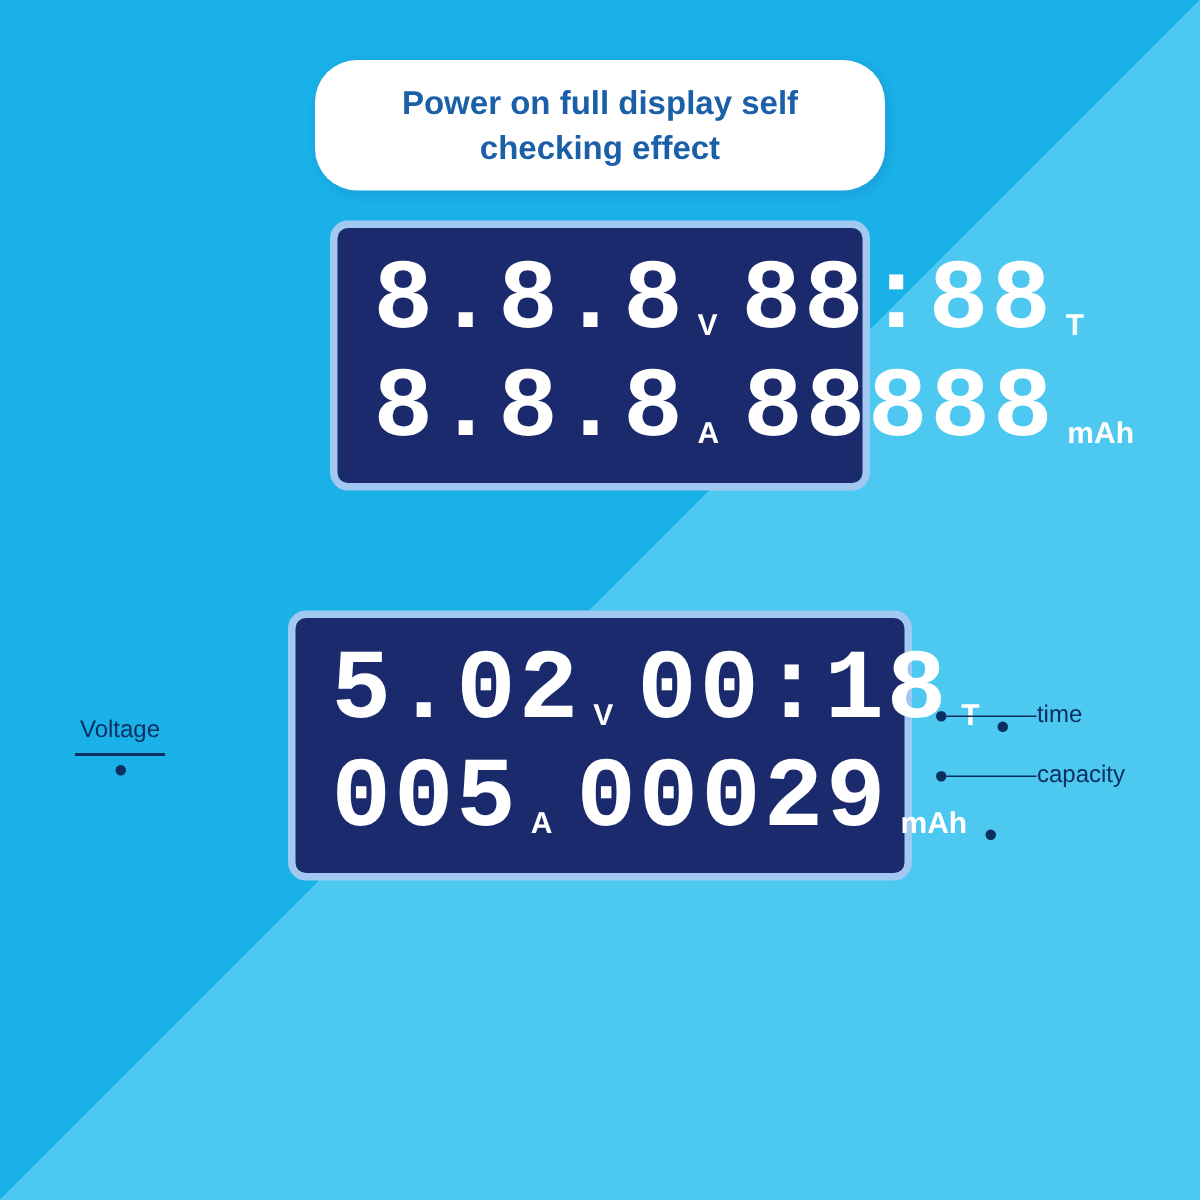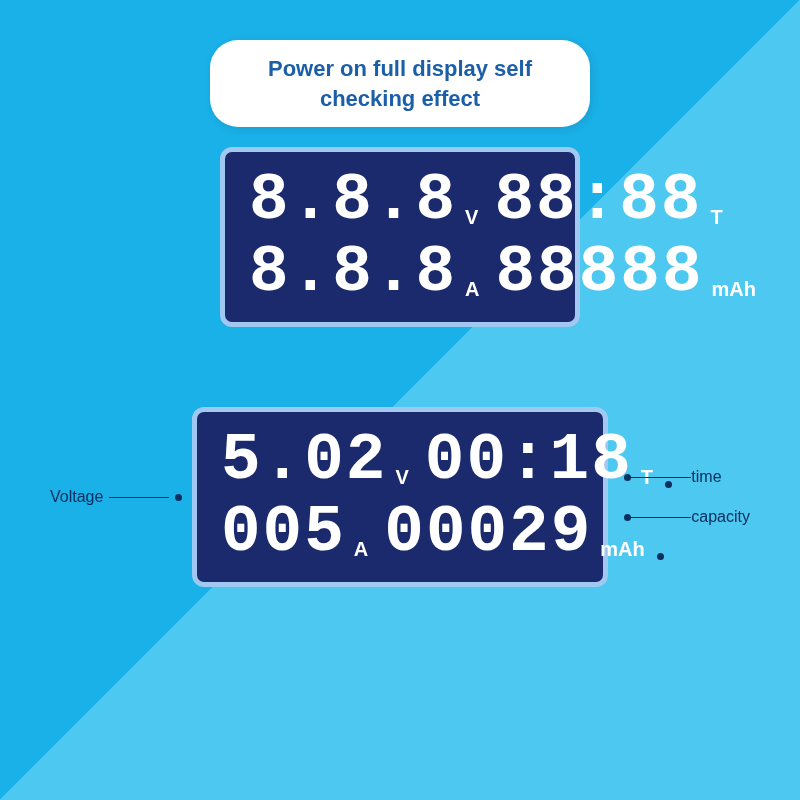--- a/index.html
+++ b/index.html
@@ -95,20 +95,21 @@
     }
 
     .side-label {
       font-size: 16px;
       color: #0a3060;
       font-weight: 500;
       display: flex;
       align-items: center;
       gap: 6px;
       white-space: nowrap;
+      flex-direction: column;
     }
 
     .side-label-right {
       font-size: 16px;
       color: #0a3060;
       font-weight: 500;
       display: flex;
       align-items: center;
       gap: 0;
       white-space: nowrap;

